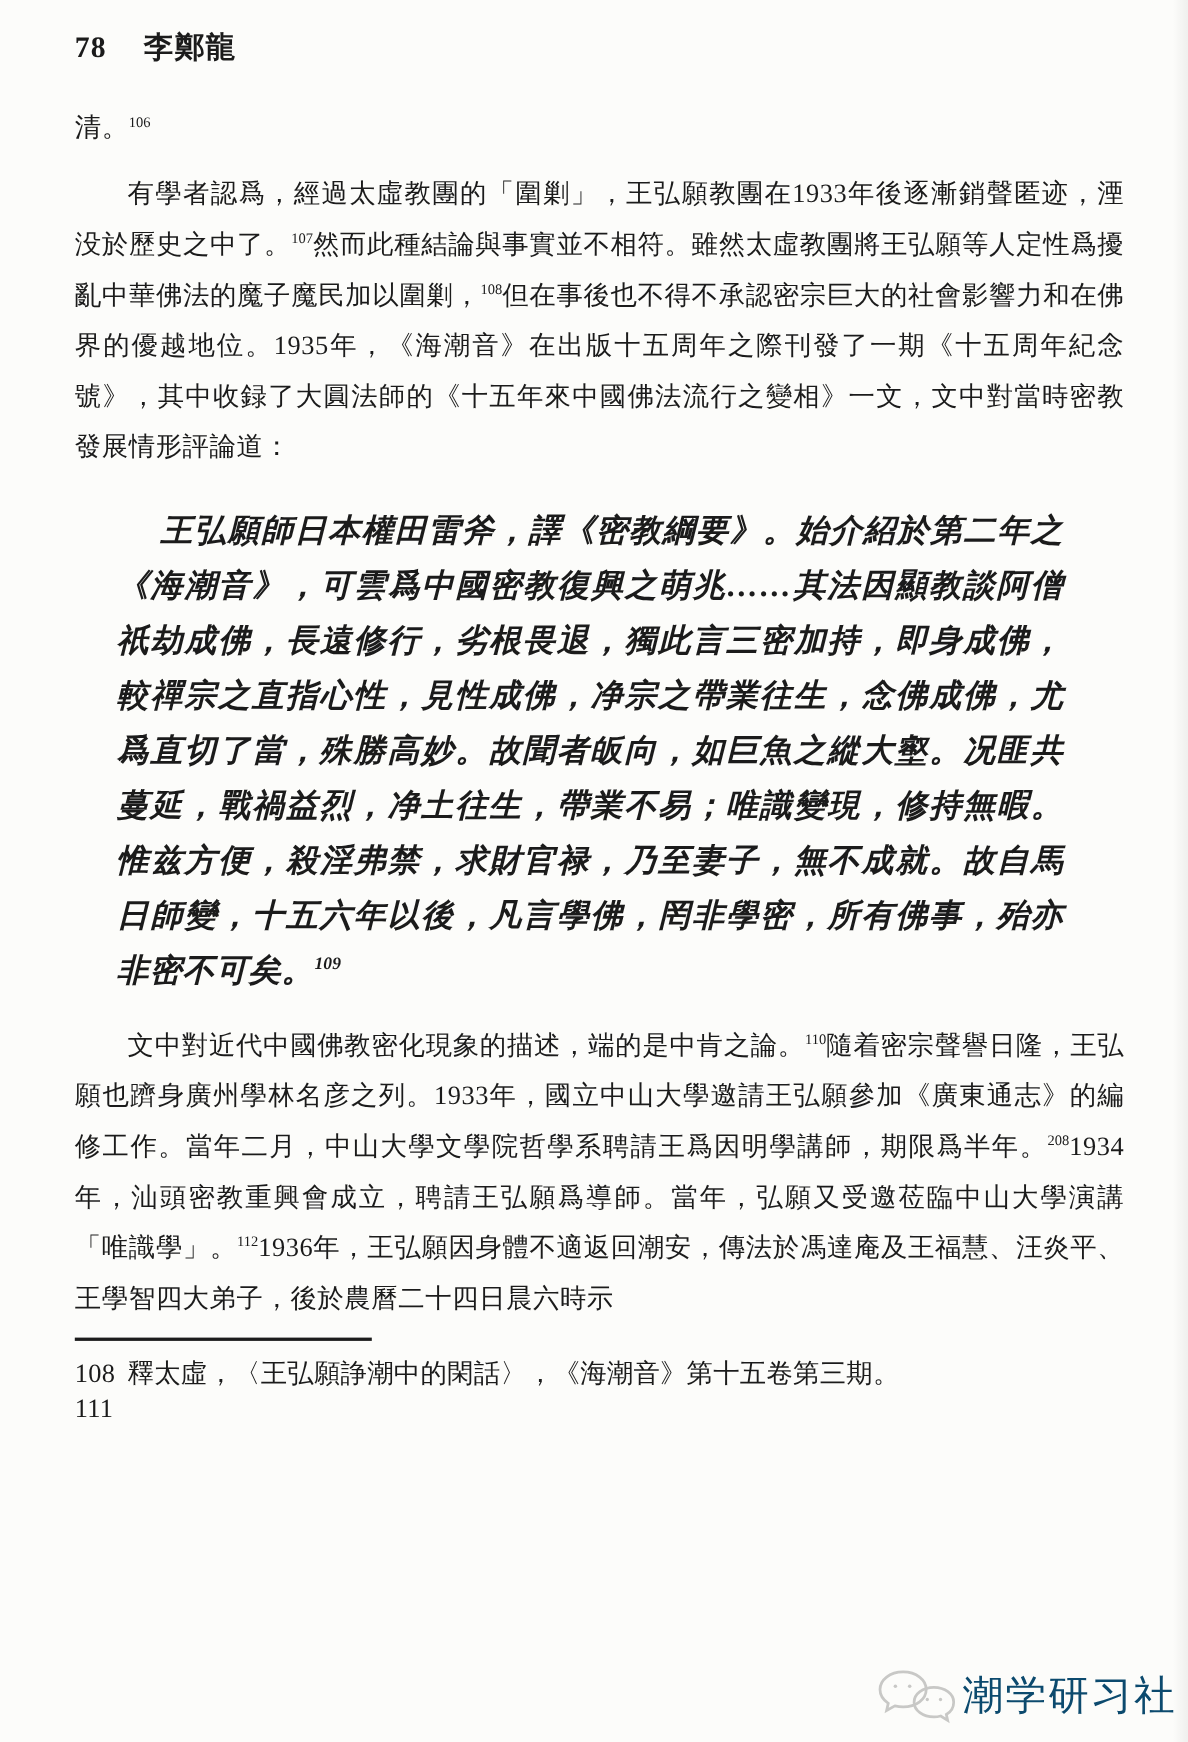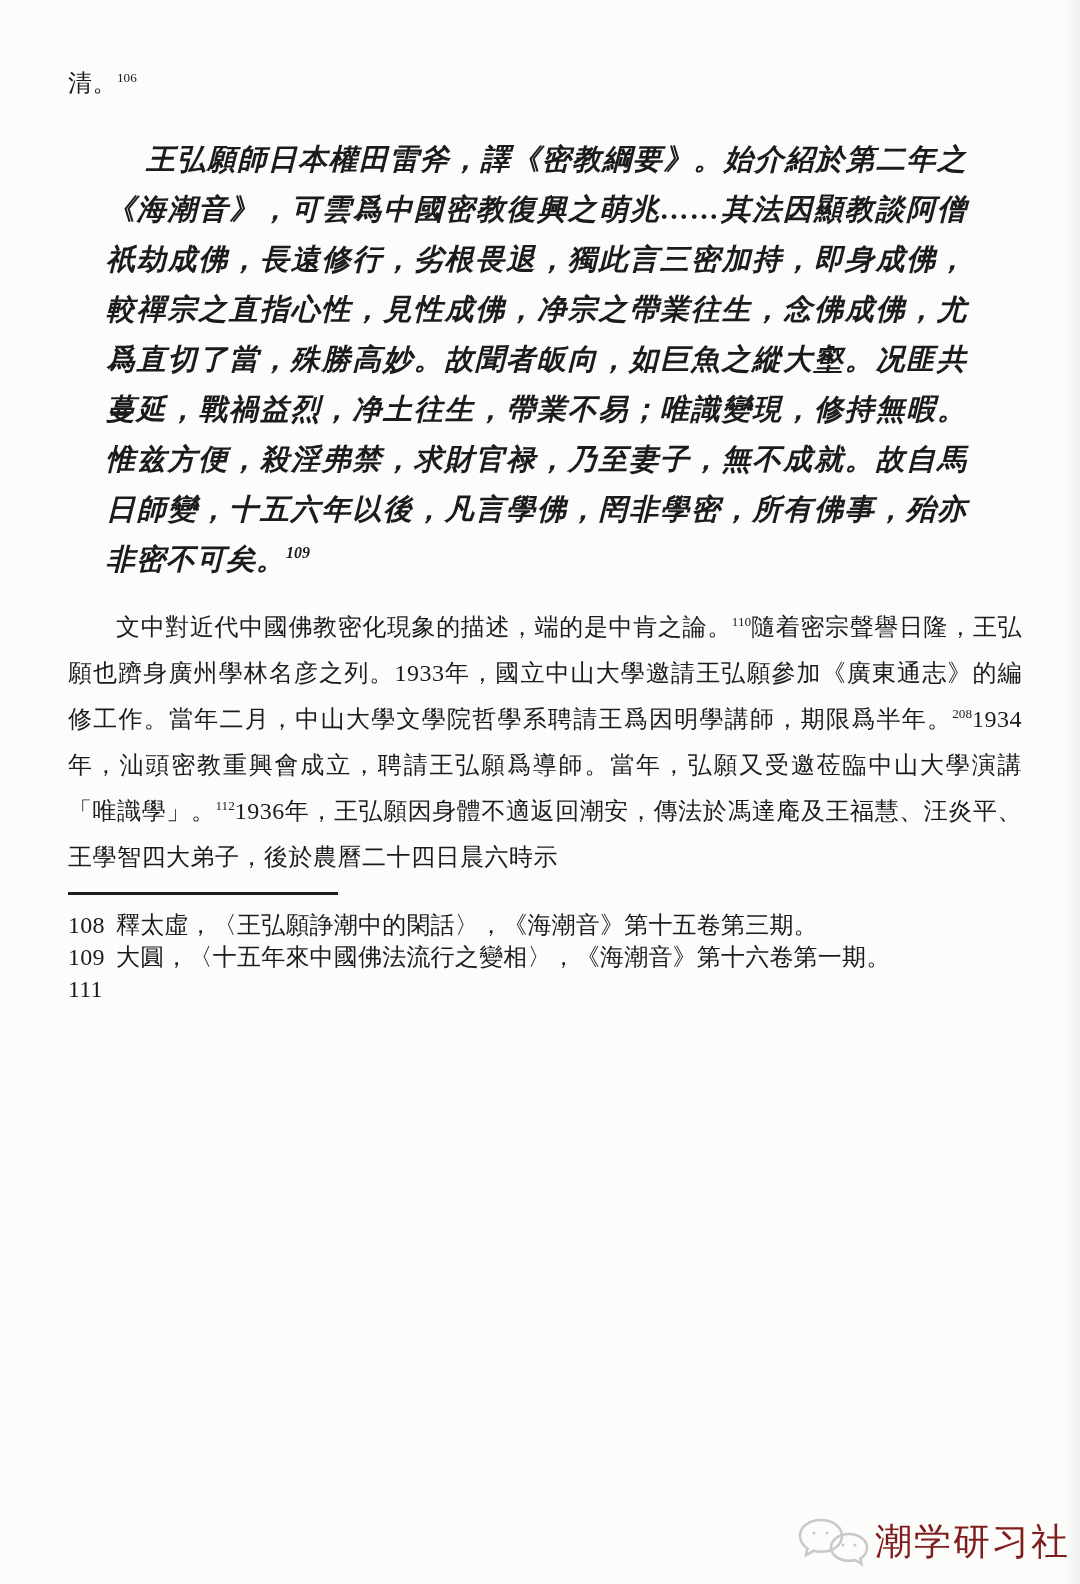--- a/index.html
+++ b/index.html
@@ -93,52 +93,54 @@
     text-indent: 0;
   }
 
   .watermark {
     position: absolute;
     right: 10px;
     bottom: 16px;
     display: flex;
     align-items: center;
     gap: 6px;
-    color: #7f1d1d;
+    color: #0c4a6e;
     font-size: 37px;
     font-family: "Liberation Sans", "DejaVu Sans", sans-serif;
     letter-spacing: 2px;
     user-select: none;
   }
   .watermark svg { display: block; }
 </style>
 </head>
 <body>
 
 <div class="page">
 
+  <div class="running-head">
+    <span class="pagenum">78</span>
+    <span class="author">李鄭龍</span>
+  </div>
 
   <div class="bodytext">
     <p class="carryover">清。<sup>106</sup></p>
+    <p class="para">有學者認爲，經過太虛教團的「圍剿」，王弘願教團在1933年後逐漸銷聲匿迹，湮没於歷史之中了。<sup>107</sup>然而此種結論與事實並不相符。雖然太虛教團將王弘願等人定性爲擾亂中華佛法的魔子魔民加以圍剿，<sup>108</sup>但在事後也不得不承認密宗巨大的社會影響力和在佛界的優越地位。1935年，《海潮音》在出版十五周年之際刊發了一期《十五周年紀念號》，其中收録了大圓法師的《十五年來中國佛法流行之變相》一文，文中對當時密教發展情形評論道：</p>
     <blockquote class="quote">王弘願師日本權田雷斧，譯《密教綱要》。始介紹於第二年之《海潮音》，可雲爲中國密教復興之萌兆……其法因顯教談阿僧祇劫成佛，長遠修行，劣根畏退，獨此言三密加持，即身成佛，較禪宗之直指心性，見性成佛，净宗之帶業往生，念佛成佛，尤爲直切了當，殊勝高妙。故聞者皈向，如巨魚之縱大壑。况匪共蔓延，戰禍益烈，净土往生，帶業不易；唯識變現，修持無暇。惟兹方便，殺淫弗禁，求財官禄，乃至妻子，無不成就。故自馬日師變，十五六年以後，凡言學佛，罔非學密，所有佛事，殆亦非密不可矣。<sup>109</sup></blockquote>
     <p class="para2">文中對近代中國佛教密化現象的描述，端的是中肯之論。<sup>110</sup>隨着密宗聲譽日隆，王弘願也躋身廣州學林名彦之列。1933年，國立中山大學邀請王弘願參加《廣東通志》的編修工作。當年二月，中山大學文學院哲學系聘請王爲因明學講師，期限爲半年。<sup>208</sup>1934年，汕頭密教重興會成立，聘請王弘願爲導師。當年，弘願又受邀莅臨中山大學演講「唯識學」。<sup>112</sup>1936年，王弘願因身體不適返回潮安，傳法於馮達庵及王福慧、汪炎平、王學智四大弟子，後於農曆二十四日晨六時示</p>
   </div>
 
   <div class="footnotes">
     <div class="fn-rule"></div>
     <div>
 
 
     <div class="footnote">
       <span class="fn-num">108</span><span>釋太虛，〈王弘願諍潮中的閑話〉，《海潮音》第十五卷第三期。</span>
     </div>
 
-    <div class="footnote">
-      <span class="fn-num">109</span><span>大圓，〈十五年來中國佛法流行之變相〉，《海潮音》第十六卷第一期。</span>
-    </div>
 
 
     <div class="footnote">
       <span class="fn-num">111</span>
     </div>
 
   </div>
   </div>
 
   <div class="watermark">

